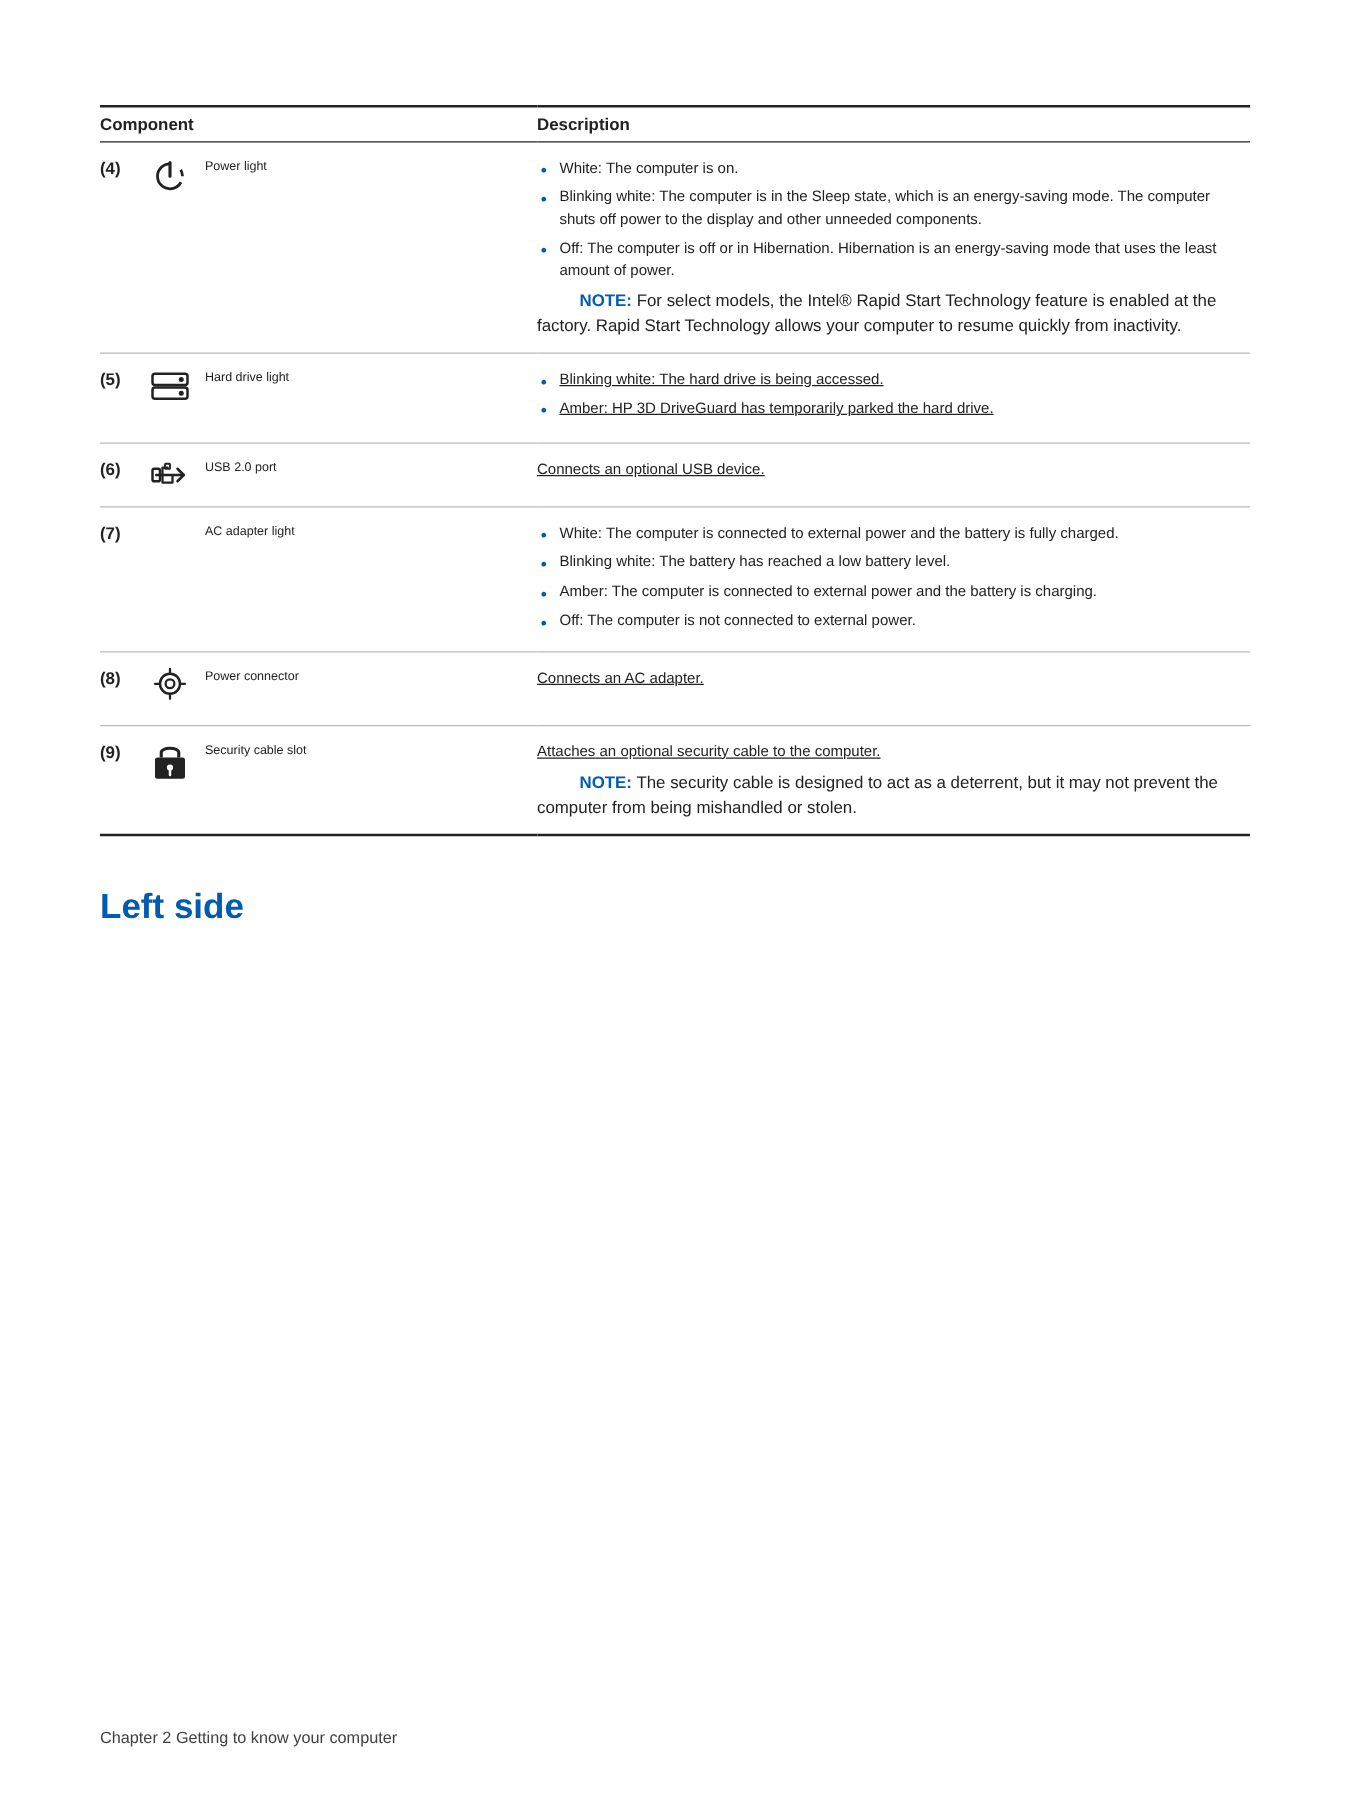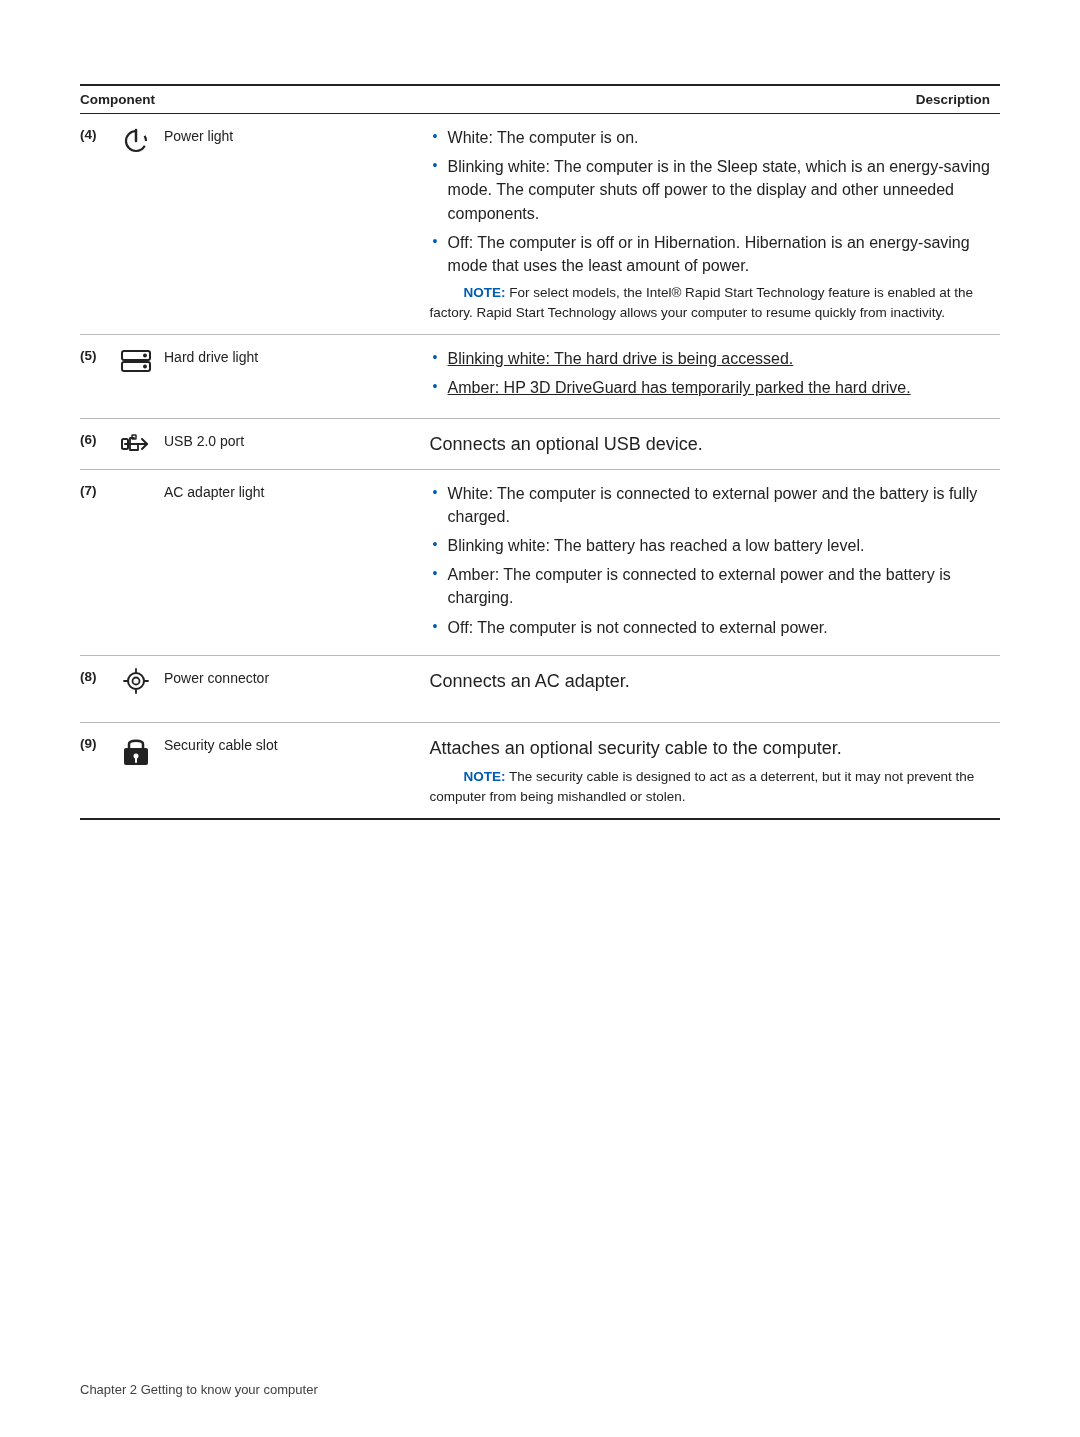--- a/index.html
+++ b/index.html
@@ -33,21 +33,20 @@
       border-top: 2px solid #222;
       border-bottom: 1.5px solid #222;
     }
 
     .table-container thead tr th:first-child {
       width: 38%;
     }
 
     .table-container thead tr th:last-child {
       width: 62%;
-      text-align: right;
     }
 
     .table-container tbody tr td {
       vertical-align: top;
       padding: 10px 10px 10px 0;
       border-bottom: 1px solid #bbb;
     }
 
     .component-cell {
       display: flex;
@@ -65,51 +64,52 @@
     .component-icon {
       min-width: 36px;
       display: flex;
       align-items: center;
       justify-content: center;
       font-size: 22px;
       padding-top: 0px;
     }
 
     .component-name {
-      font-size: 14px;
+      font-size: 10px;
       padding-top: 2px;
       text-align: right;
     }
 
     .desc-list {
       list-style: none;
       padding: 0;
       margin: 0;
     }
 
     .desc-list li {
       position: relative;
       padding-left: 18px;
       margin-bottom: 6px;
       line-height: 1.45;
-      font-size: 16px;
+      font-size: 12px;
     }
 
     .desc-list li::before {
       content: '•';
       position: absolute;
       left: 3px;
       top: 0;
       color: #005cb2;
       font-size: 14px;
     }
 
     .desc-plain {
-      font-size: 18px;
+      font-size: 12px;
       line-height: 1.45;
+      text-decoration: underline;
     }
 
     .note-block {
       margin-top: 6px;
       font-size: 13.5px;
       line-height: 1.45;
     }
 
     .note-label {
       font-weight: bold;
@@ -274,17 +274,18 @@
             </td>
             <td style="vertical-align: top; padding-top: 12px; padding-bottom: 12px;">
               <p class="desc-plain">Attaches an optional security cable to the computer.</p>
               <div class="note-block"><span class="note-label">NOTE:</span> The security cable is designed to act as a deterrent, but it may not prevent the computer from being mishandled or stolen.</div>
             </td>
           </tr>
         </tbody>
     </table>
   </div>
 
+  <h1 class="section-heading">Left side</h1>
 </div>
 
 <div class="footer">
   <span class="footer-text">Chapter 2   Getting to know your computer</span>
 </div>
 
 </body></html>

